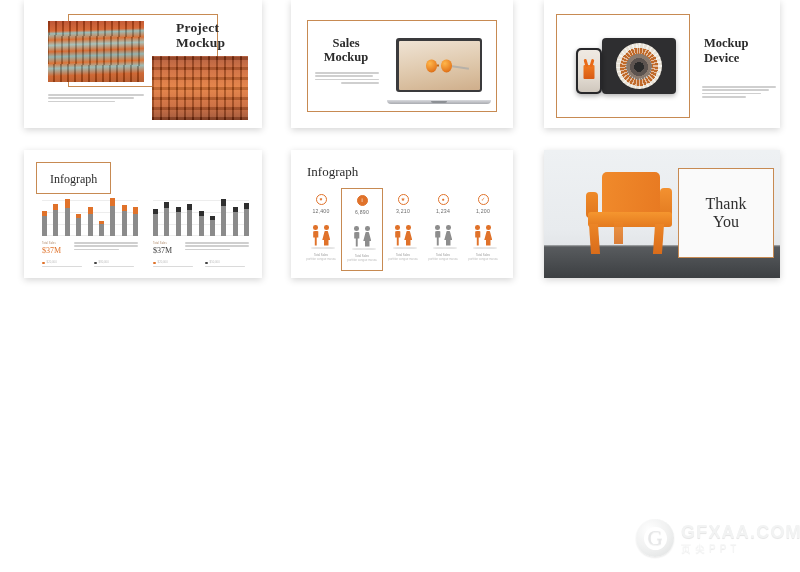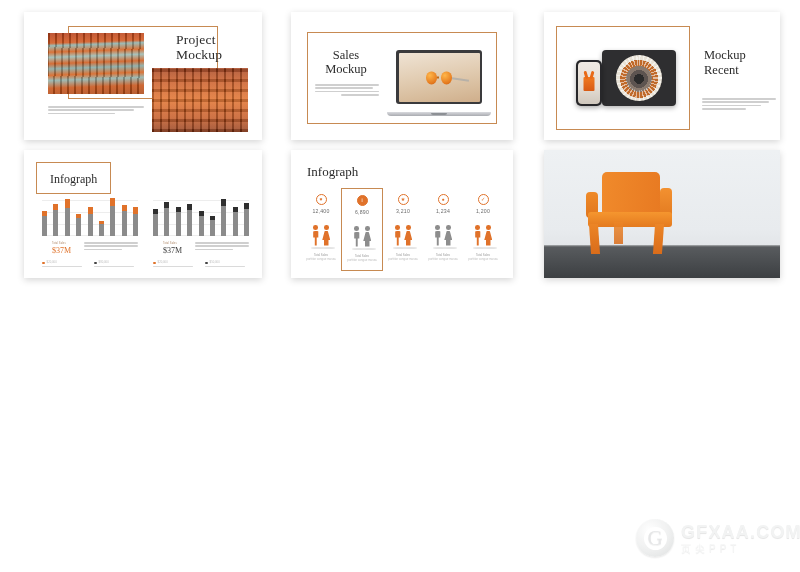--- a/index.html
+++ b/index.html
@@ -9,21 +9,21 @@
     overflow:hidden;position:relative;
   }
   .canvas{position:absolute;inset:0;}
 
   
   .slide{
     position:absolute;background:#ffffff;
     box-shadow:0 2px 7px rgba(0,0,0,.17);
     overflow:hidden;
   }
-  .r1{top:12px;height:128px;}
+  .r1{top:0;height:128px;font-weight:bold;}
   .r2{top:150px;height:128px;}
   .c1{left:24px;width:238px;}
   .c2{left:291px;width:222px;}
   .c3{left:544px;width:236px;}
 
   .serif{font-family:"Liberation Serif",serif;}
 
   
   .s1-frame{position:absolute;left:44px;top:14px;width:150px;height:73px;
     border:1.2px solid #c78a52;box-sizing:border-box;}
@@ -114,21 +114,21 @@
   .gridln{position:absolute;left:0;right:0;height:1px;background:#ededed;}
   .bars{position:absolute;left:0;right:0;bottom:0;height:100%;
     display:flex;align-items:flex-end;justify-content:space-between;}
   .bar{width:5px;display:flex;flex-direction:column;justify-content:flex-end;}
   .bar .cap{width:100%;}
   .bar .stem{width:100%;background:#8b8b8b;}
   .metric-label{font-size:2.6px;color:#b08a6a;letter-spacing:.1px;margin-bottom:1px;}
   .metric-val{font-size:8px;line-height:9px;}
   .metric-val.orange{color:#e0722a;}
   .metric-val.dark{color:#3a3a3a;}
-  .panel-body{display:flex;gap:0;padding:0 4px;margin-left:10px;}
+  .panel-body{display:flex;gap:0;padding:0 4px;}
   .panel-left{width:32px;flex:none;}
   .panel-right{flex:1;}
   .legend{display:flex;gap:8px;padding:6px 4px 0 4px;}
   .legend-item{flex:1;}
   .legend-top{display:flex;align-items:center;gap:2px;}
   .dot{width:2.6px;height:2.6px;border-radius:50%;flex:none;}
   .dot.o{background:#e0722a;}
   .dot.d{background:#444;}
 
   
@@ -262,21 +262,21 @@
         <div class="spiral"></div>
       </div>
     </div>
     <div class="phone">
       <div class="phone-inner">
         <div class="phone-obj"></div>
       </div>
     </div>
     <div class="s3-title serif">
       <div>Mockup</div>
-      <div>Recent</div>
+      <div>Device</div>
     </div>
     <div class="s3-para">
       <div class="tl ln100"></div>
         <div class="tl ln90"></div>
         <div class="tl ln80"></div>
         <div class="tl ln60"></div>
     </div>
   </div>
 
   <div class="slide r2 c1">
@@ -549,20 +549,26 @@
     <div class="s6-wall"></div>
     <div class="chair">
       <div class="ch-back"></div>
         <div class="ch-armL"></div>
         <div class="ch-armR"></div>
       <div class="ch-seat"></div>
       <div class="ch-leg l3"></div>
         <div class="ch-leg l1"></div>
         <div class="ch-leg l2"></div>
     </div>
+    <div class="s6-frame">
+      <div class="s6-text serif">
+        <div>Thank</div>
+        <div>You</div>
+      </div>
+    </div>
   </div>
 
   <div class="wm">
     <div class="wm-g">
       <span class="serif">G</span>
     </div>
     <div class="wm-txt">
       <div class="wm-main">GFXAA.COM</div>
       <div class="wm-sub">页尖PPT</div>
     </div>

